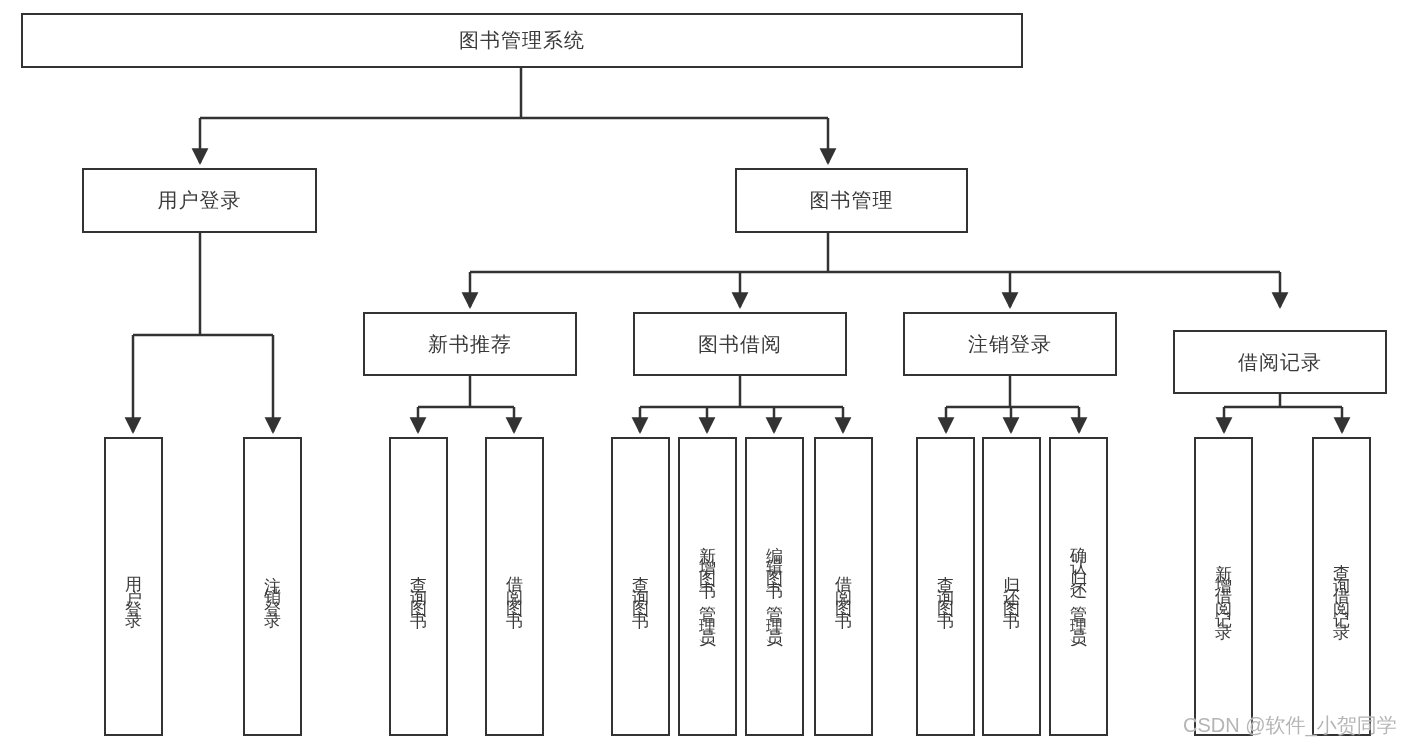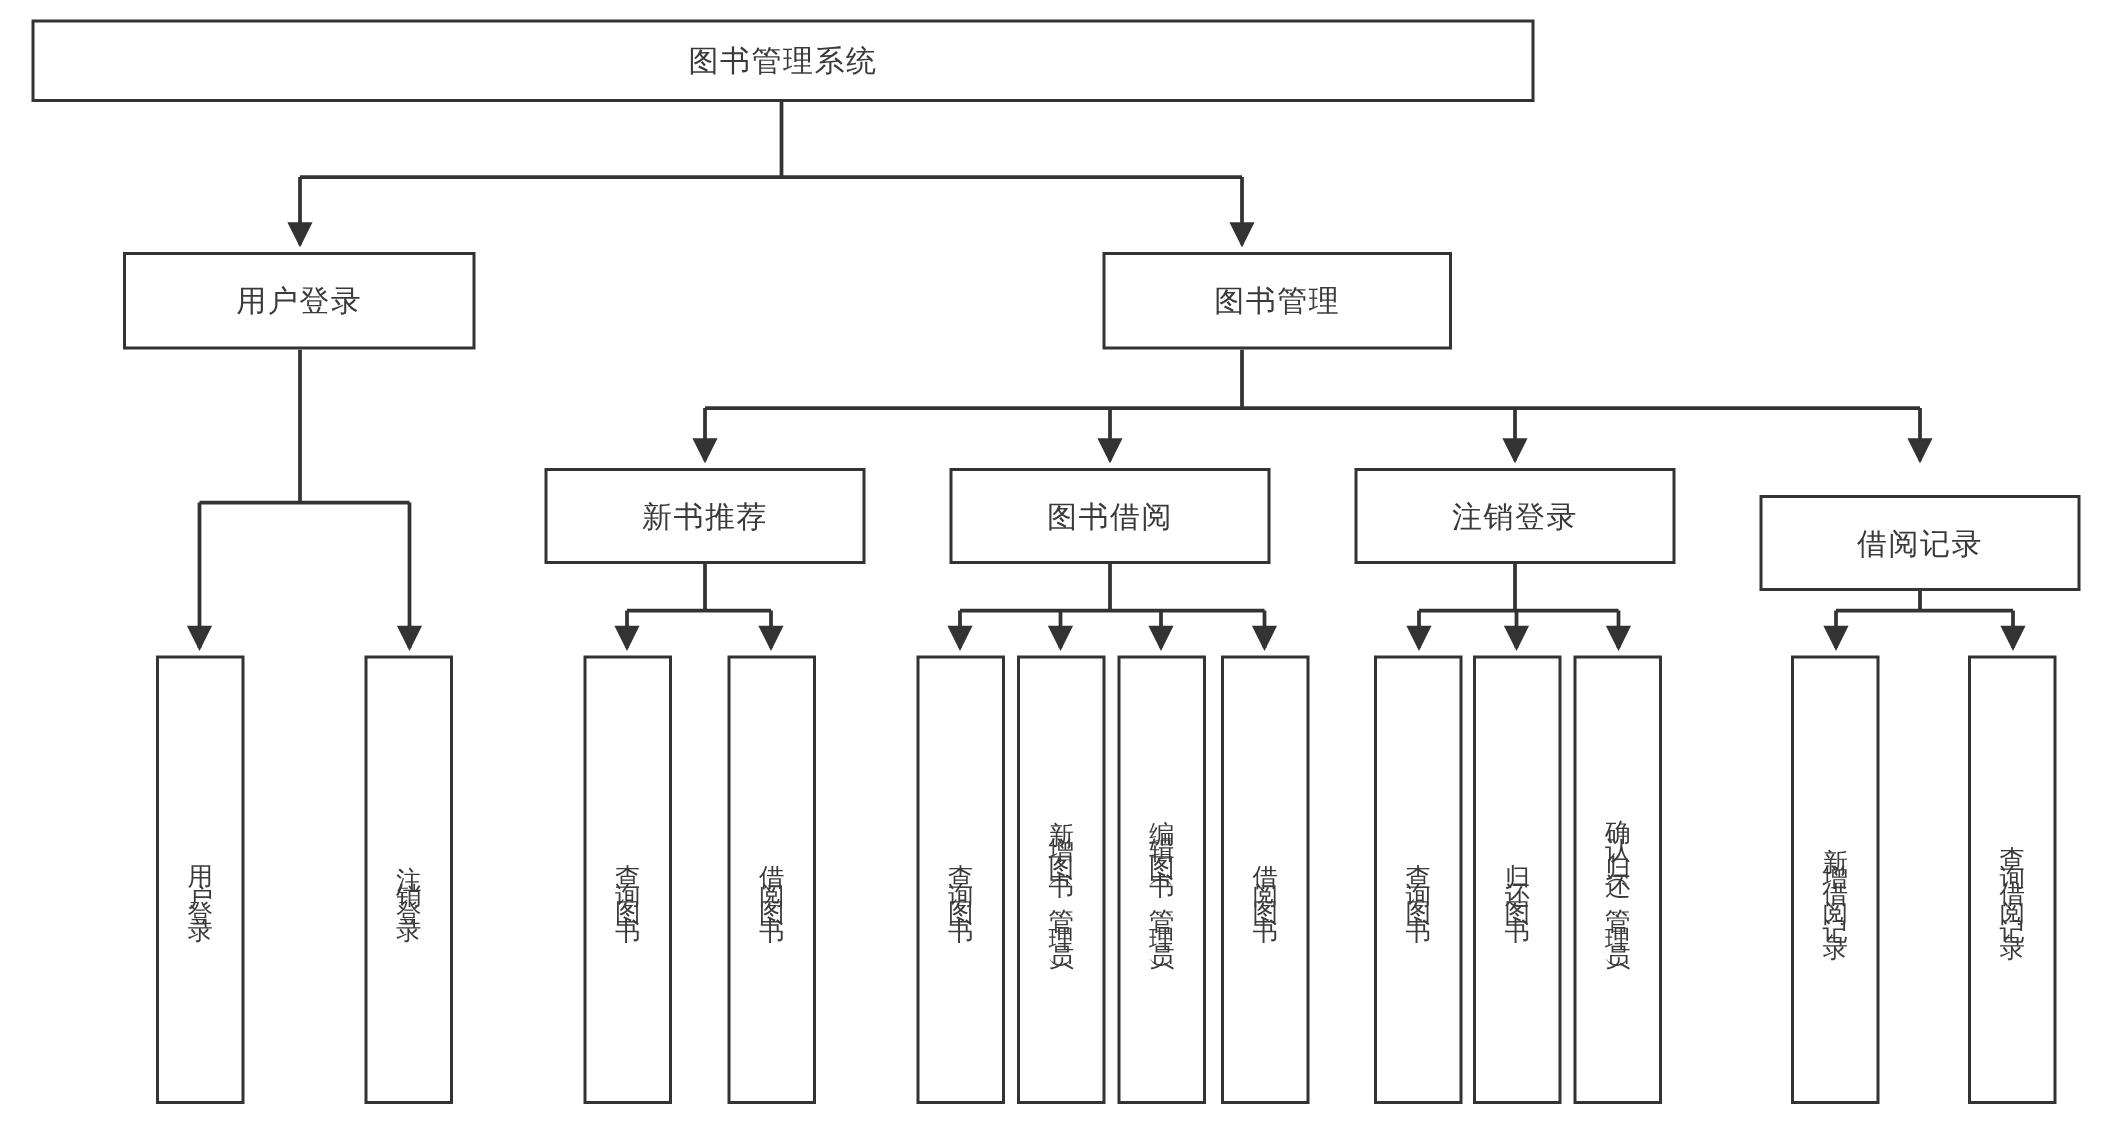--- a/index.html
+++ b/index.html
@@ -174,14 +174,15 @@
     <span class="lbl">确认归还（管理员）</span>
   </div>
 
   <div class="node v" style="left:1194px; top:437px; width:59px; height:299px;">
     <span class="lbl">新增借阅记录</span>
   </div>
   <div class="node v" style="left:1312px; top:437px; width:59px; height:299px;">
     <span class="lbl">查询借阅记录</span>
   </div>
 
+  <div class="watermark">CSDN @软件_小贺同学</div>
 
 </div>
 
 </body></html>

